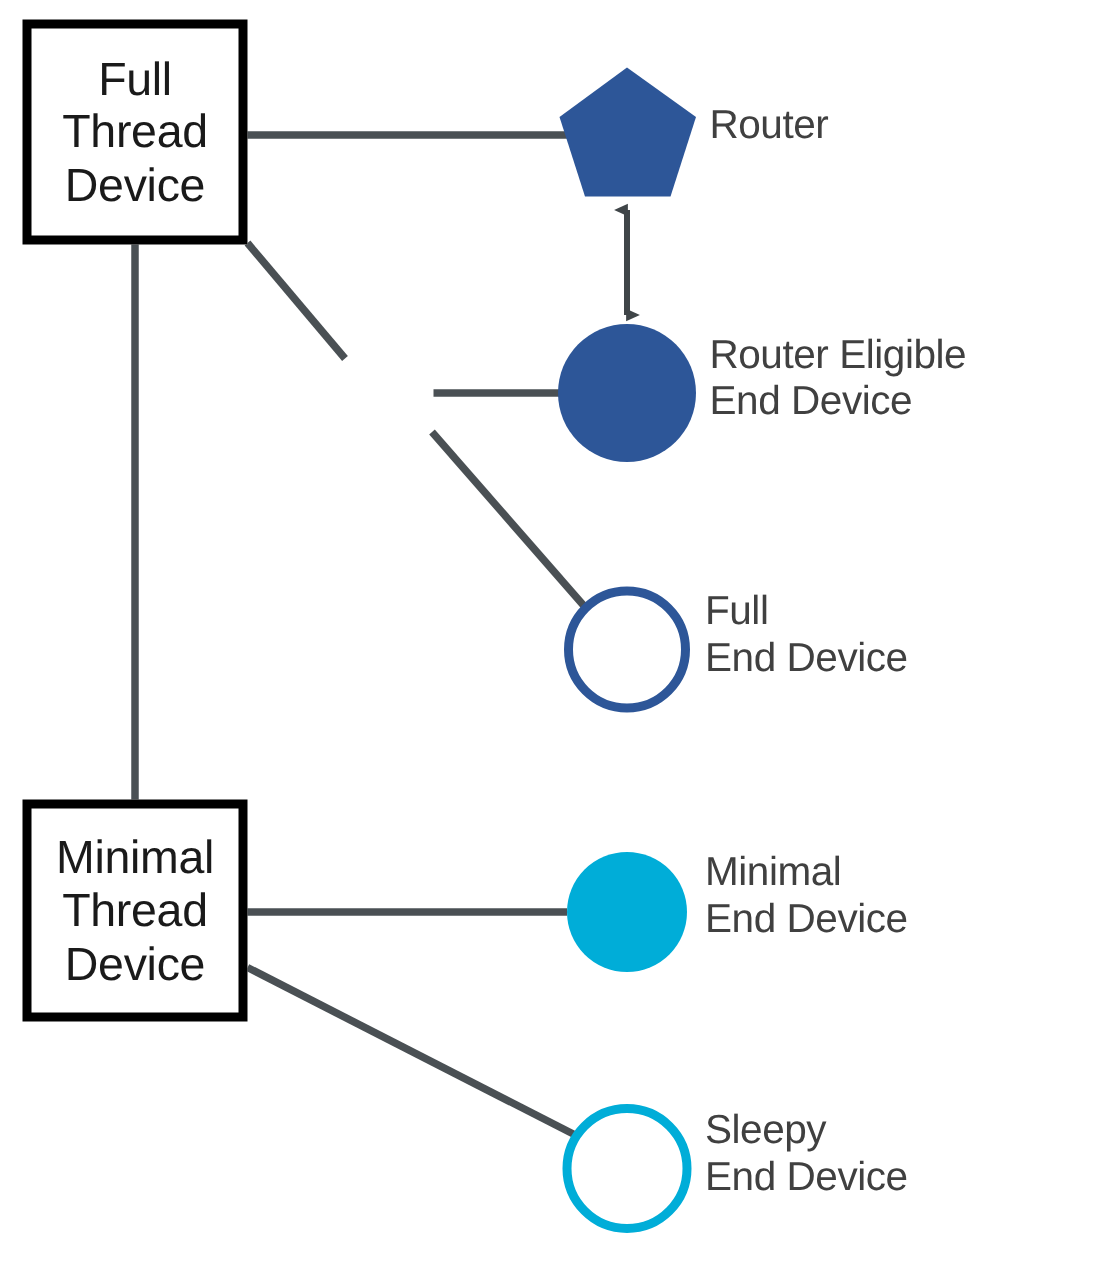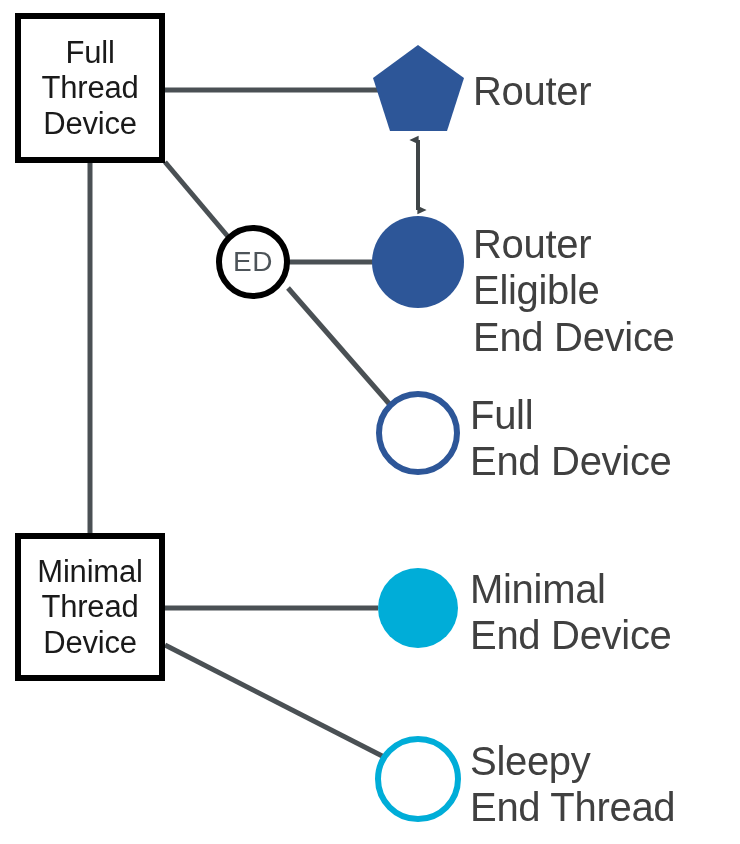--- a/index.html
+++ b/index.html
@@ -73,21 +73,21 @@
     justify-content: center;
     color: #4d5459;
     font-size: 28px;
     letter-spacing: 0.5px;
   }
 
   
   .legend-label {
     position: absolute;
     color: #404040;
-    font-size: 40px;
+    font-size: 27px;
     line-height: 1.16;
     letter-spacing: -0.3px;
     white-space: pre-line;
   }
   #label-router          { left: 473px; top: 68px;  }
   #label-reed            { left: 473px; top: 221px; }
   #label-fed             { left: 470px; top: 392px; }
   #label-med             { left: 470px; top: 566px; }
   #label-sed            { left: 470px; top: 738px; }
 </style>
@@ -135,31 +135,28 @@
 Thread
 Device</span>
   </div>
 
   <div class="thread-box" id="box-mtd">
     <span>Minimal
 Thread
 Device</span>
   </div>
 
-  <div id="ed-node">
-    <span>ED</span>
-  </div>
 
   <div class="legend-label" id="label-router">Router</div>
 
   <div class="legend-label" id="label-reed">Router Eligible
 End Device</div>
 
   <div class="legend-label" id="label-fed">Full
 End Device</div>
 
   <div class="legend-label" id="label-med">Minimal
 End Device</div>
 
   <div class="legend-label" id="label-sed">Sleepy
-End Thread</div>
+End Device</div>
 
 </div>
 
 </body></html>

